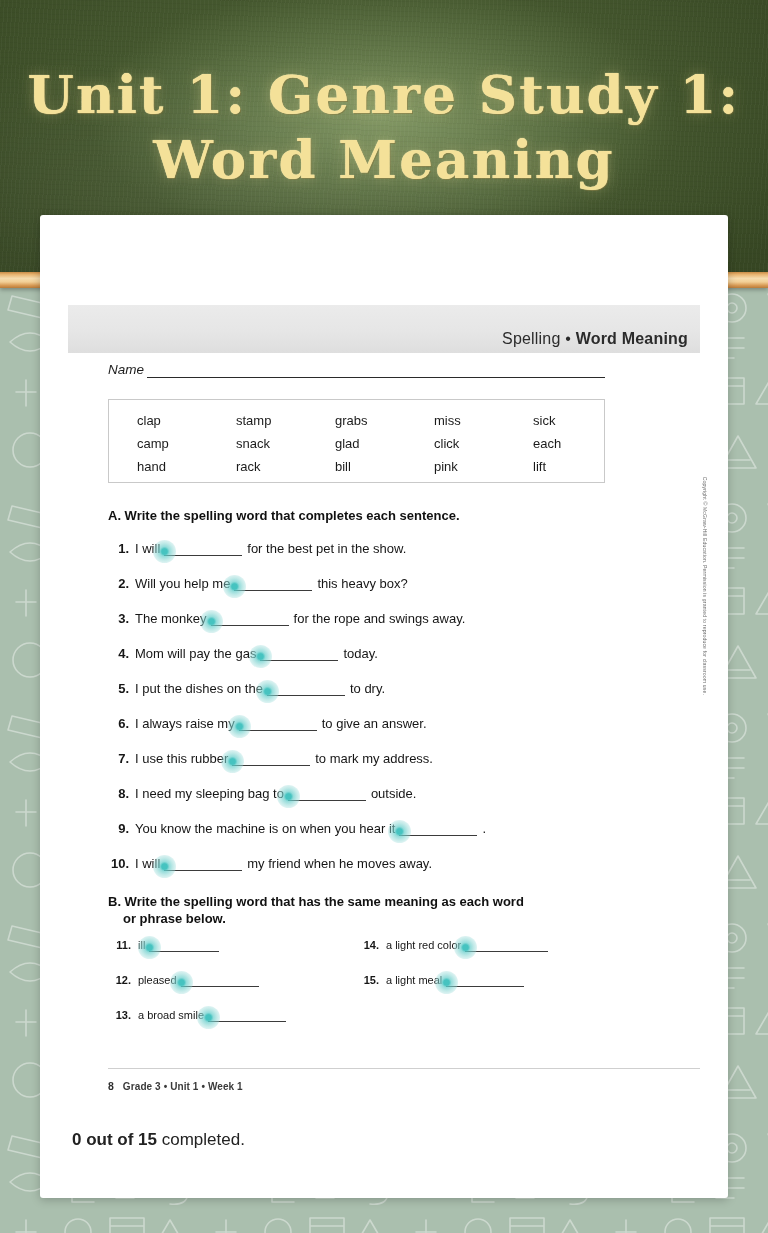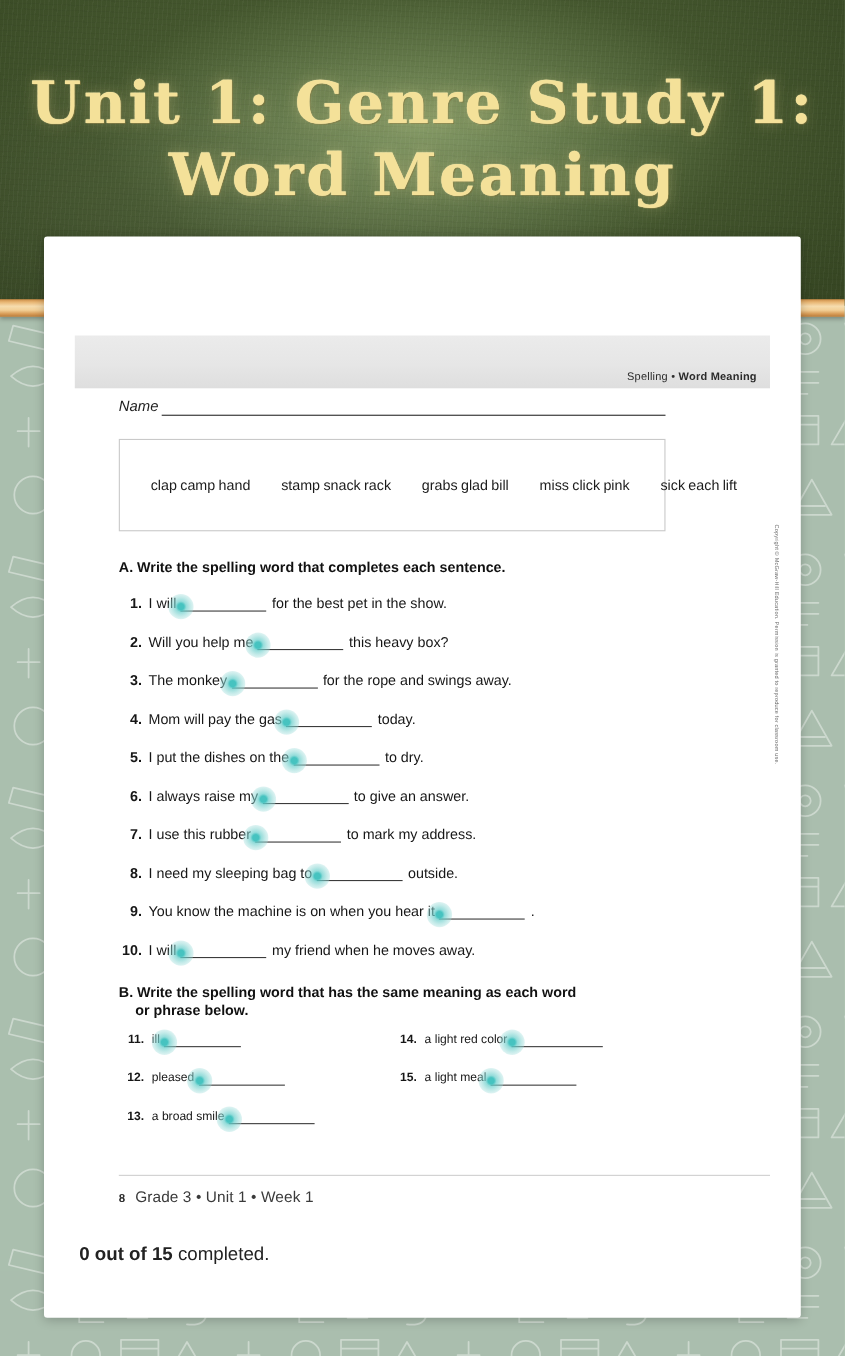--- a/index.html
+++ b/index.html
@@ -98,21 +98,21 @@
   
   #sheet-band {
     position: absolute;
     left: 28px; top: 90px;
     width: 632px; height: 48px;
     background: linear-gradient(180deg, #ebebeb 0%, #e6e6e6 55%, #dedede 100%);
   }
   #sheet-band-label {
     position: absolute;
     right: 12px; bottom: 5px;
-    font-size: 10px;
+    font-size: 16px;
     color: #2b2b2b;
     letter-spacing: .2px;
   }
   #sheet-band-label b { font-weight: 700; }
 
   
   #name-row {
     position: absolute;
     left: 68px; top: 147px;
     width: 497px;
@@ -134,23 +134,22 @@
     left: 68px; top: 184px;
     width: 497px; height: 84px;
     border: 1px solid #c9c9c9;
     padding: 11px 0 10px 0;
     display: flex;
   }
   .wb-col {
     flex: 1;
     padding-left: 28px;
     display: flex;
-    flex-direction: row;
+    flex-direction: column;
     gap: 3px;
-    align-items: center;
   }
   .wb-word { font-size: 13px; color: #1b1b1b; line-height: 1.55; }
 
   
   .direction {
     position: absolute;
     font-size: 13px;
     font-weight: 700;
     color: #111;
     line-height: 1.32;
@@ -245,21 +244,21 @@
   #footer-line {
     position: absolute;
     left: 68px; top: 865px;
     display: flex;
     align-items: baseline;
     gap: 9px;
     font-size: 9.5px;
     color: #2e2e2e;
   }
   #footer-page { font-weight: 700; font-size: 10.5px; }
-  #footer-meta { letter-spacing: .1px; font-weight: 400; font-size: 14px; color: #3a3a3a; }
+  #footer-meta { letter-spacing: .1px; font-weight: 700; font-size: 10px; color: #3a3a3a; }
 
   
   #completion {
     position: absolute;
     left: 32px; top: 915px;
     font-size: 17px;
     color: #222;
   }
   #completion b { font-weight: 700; }
 </style>

